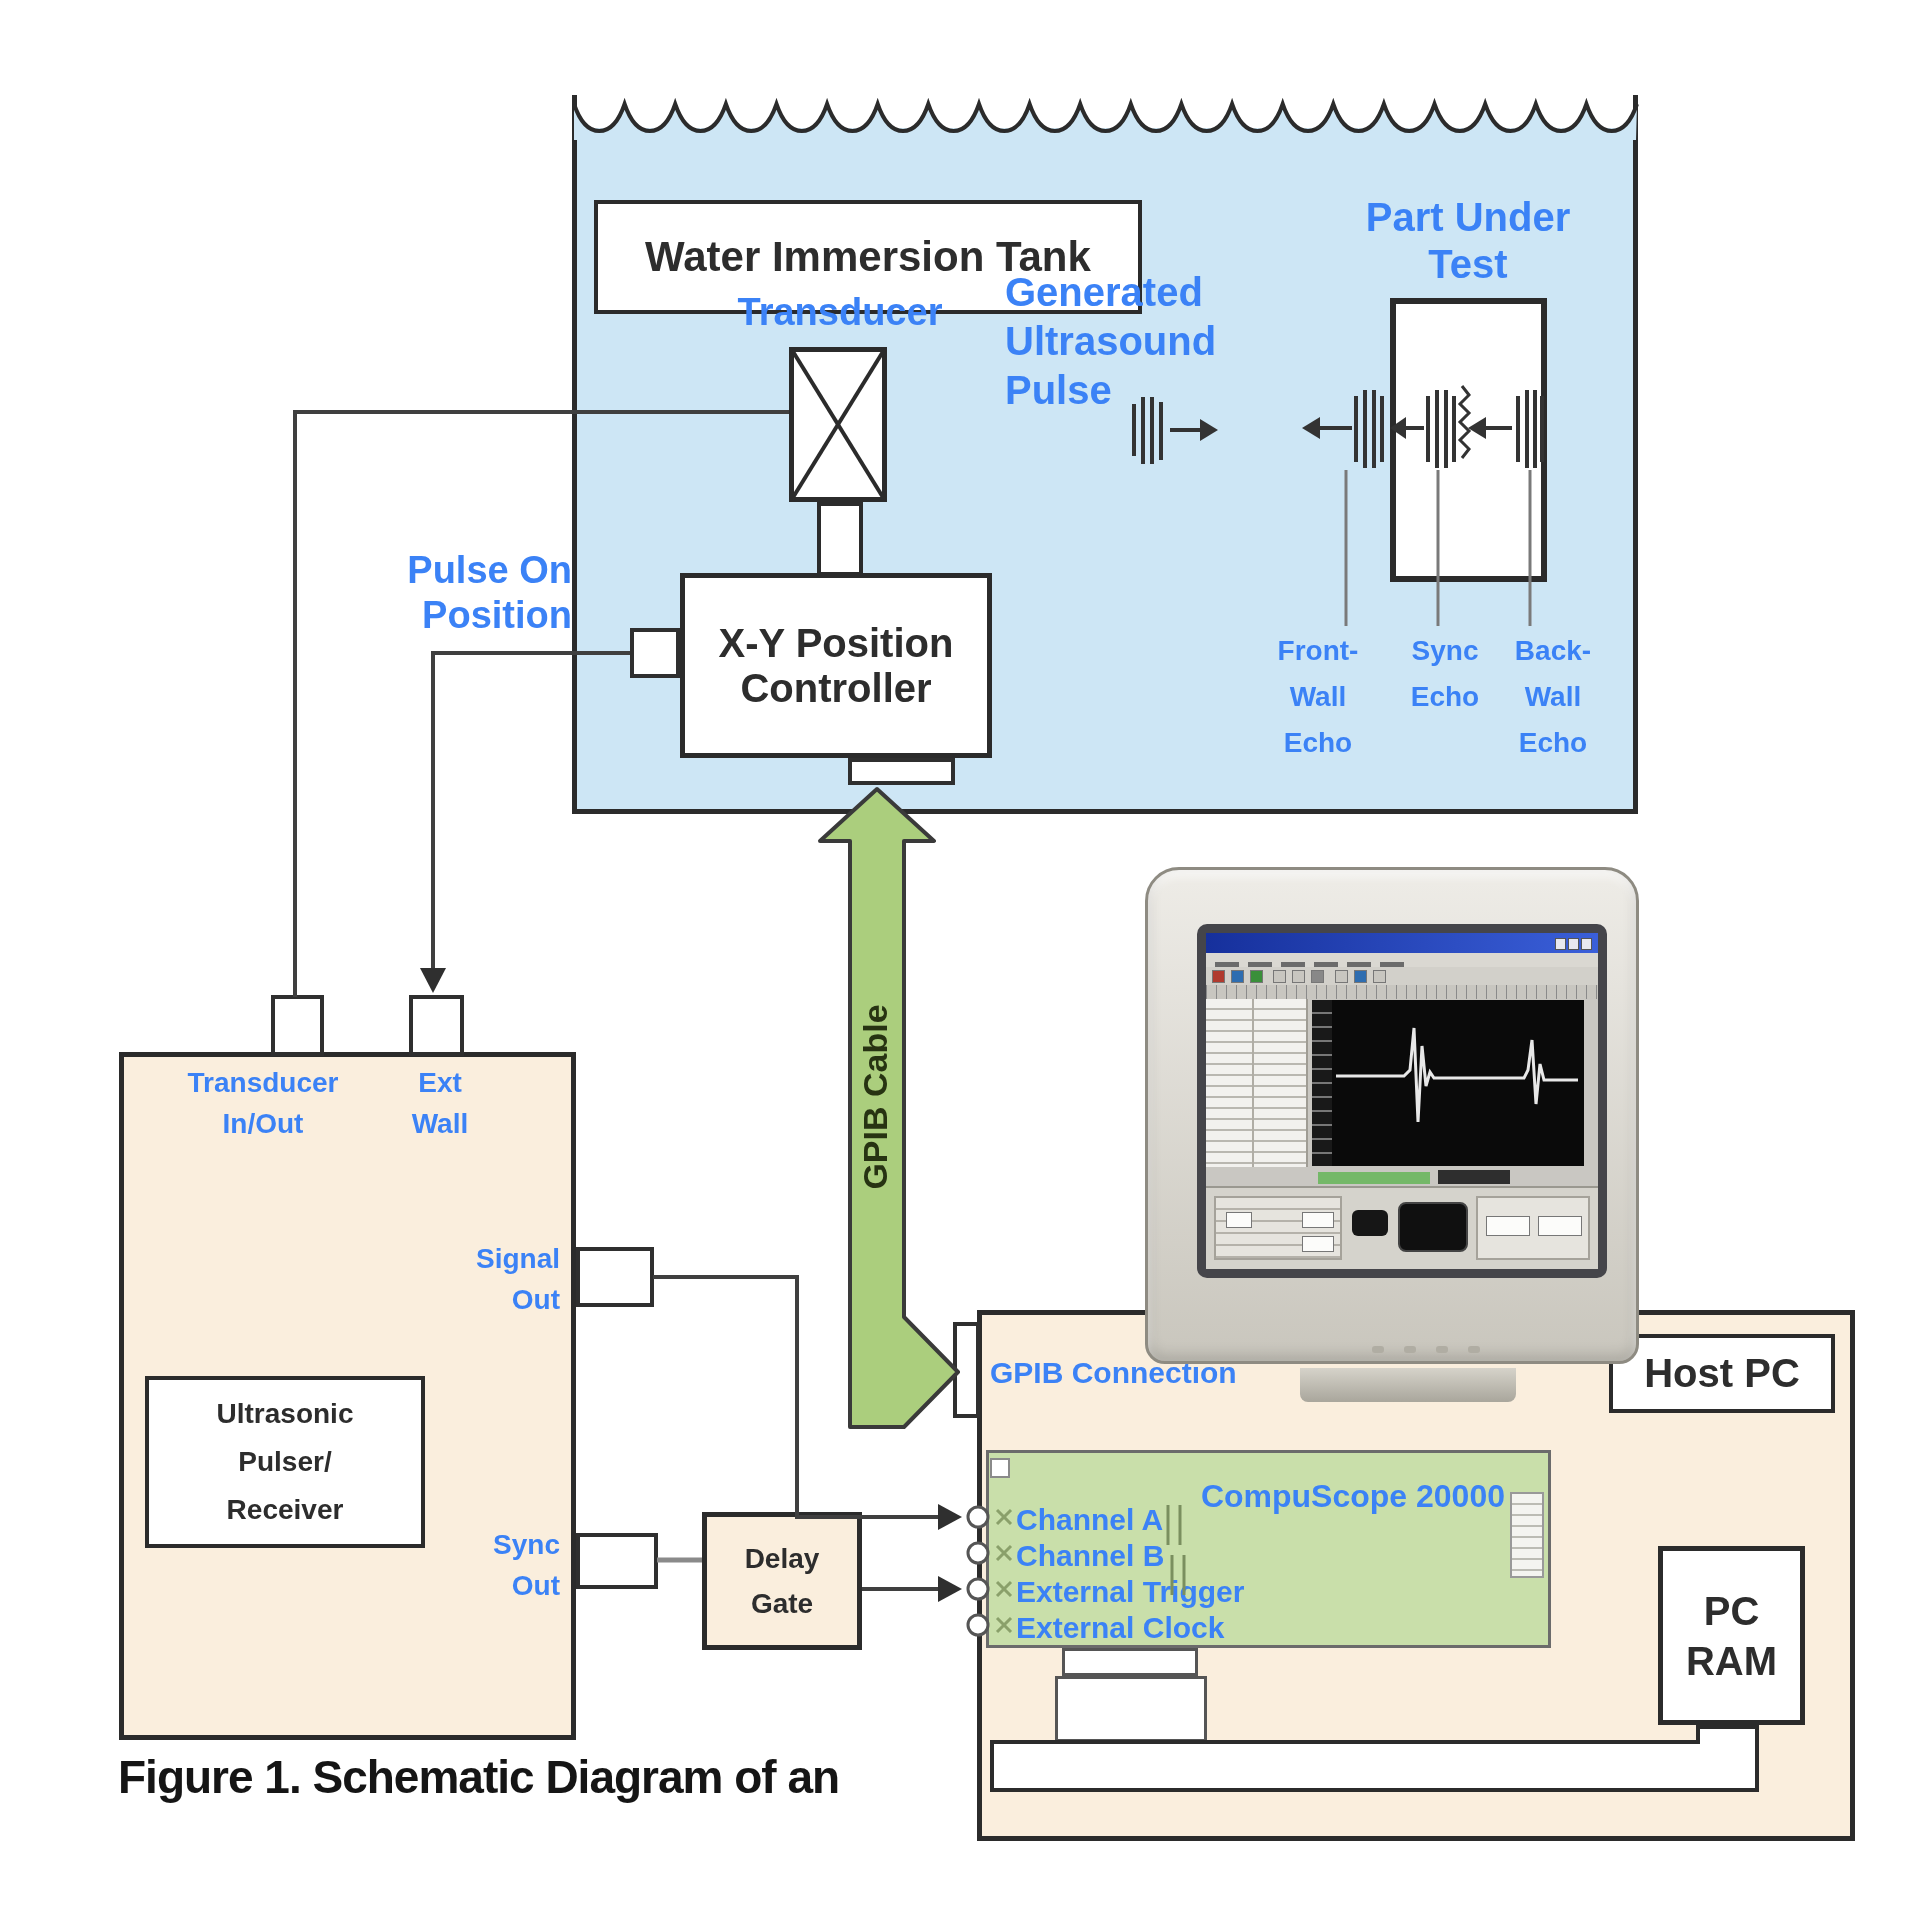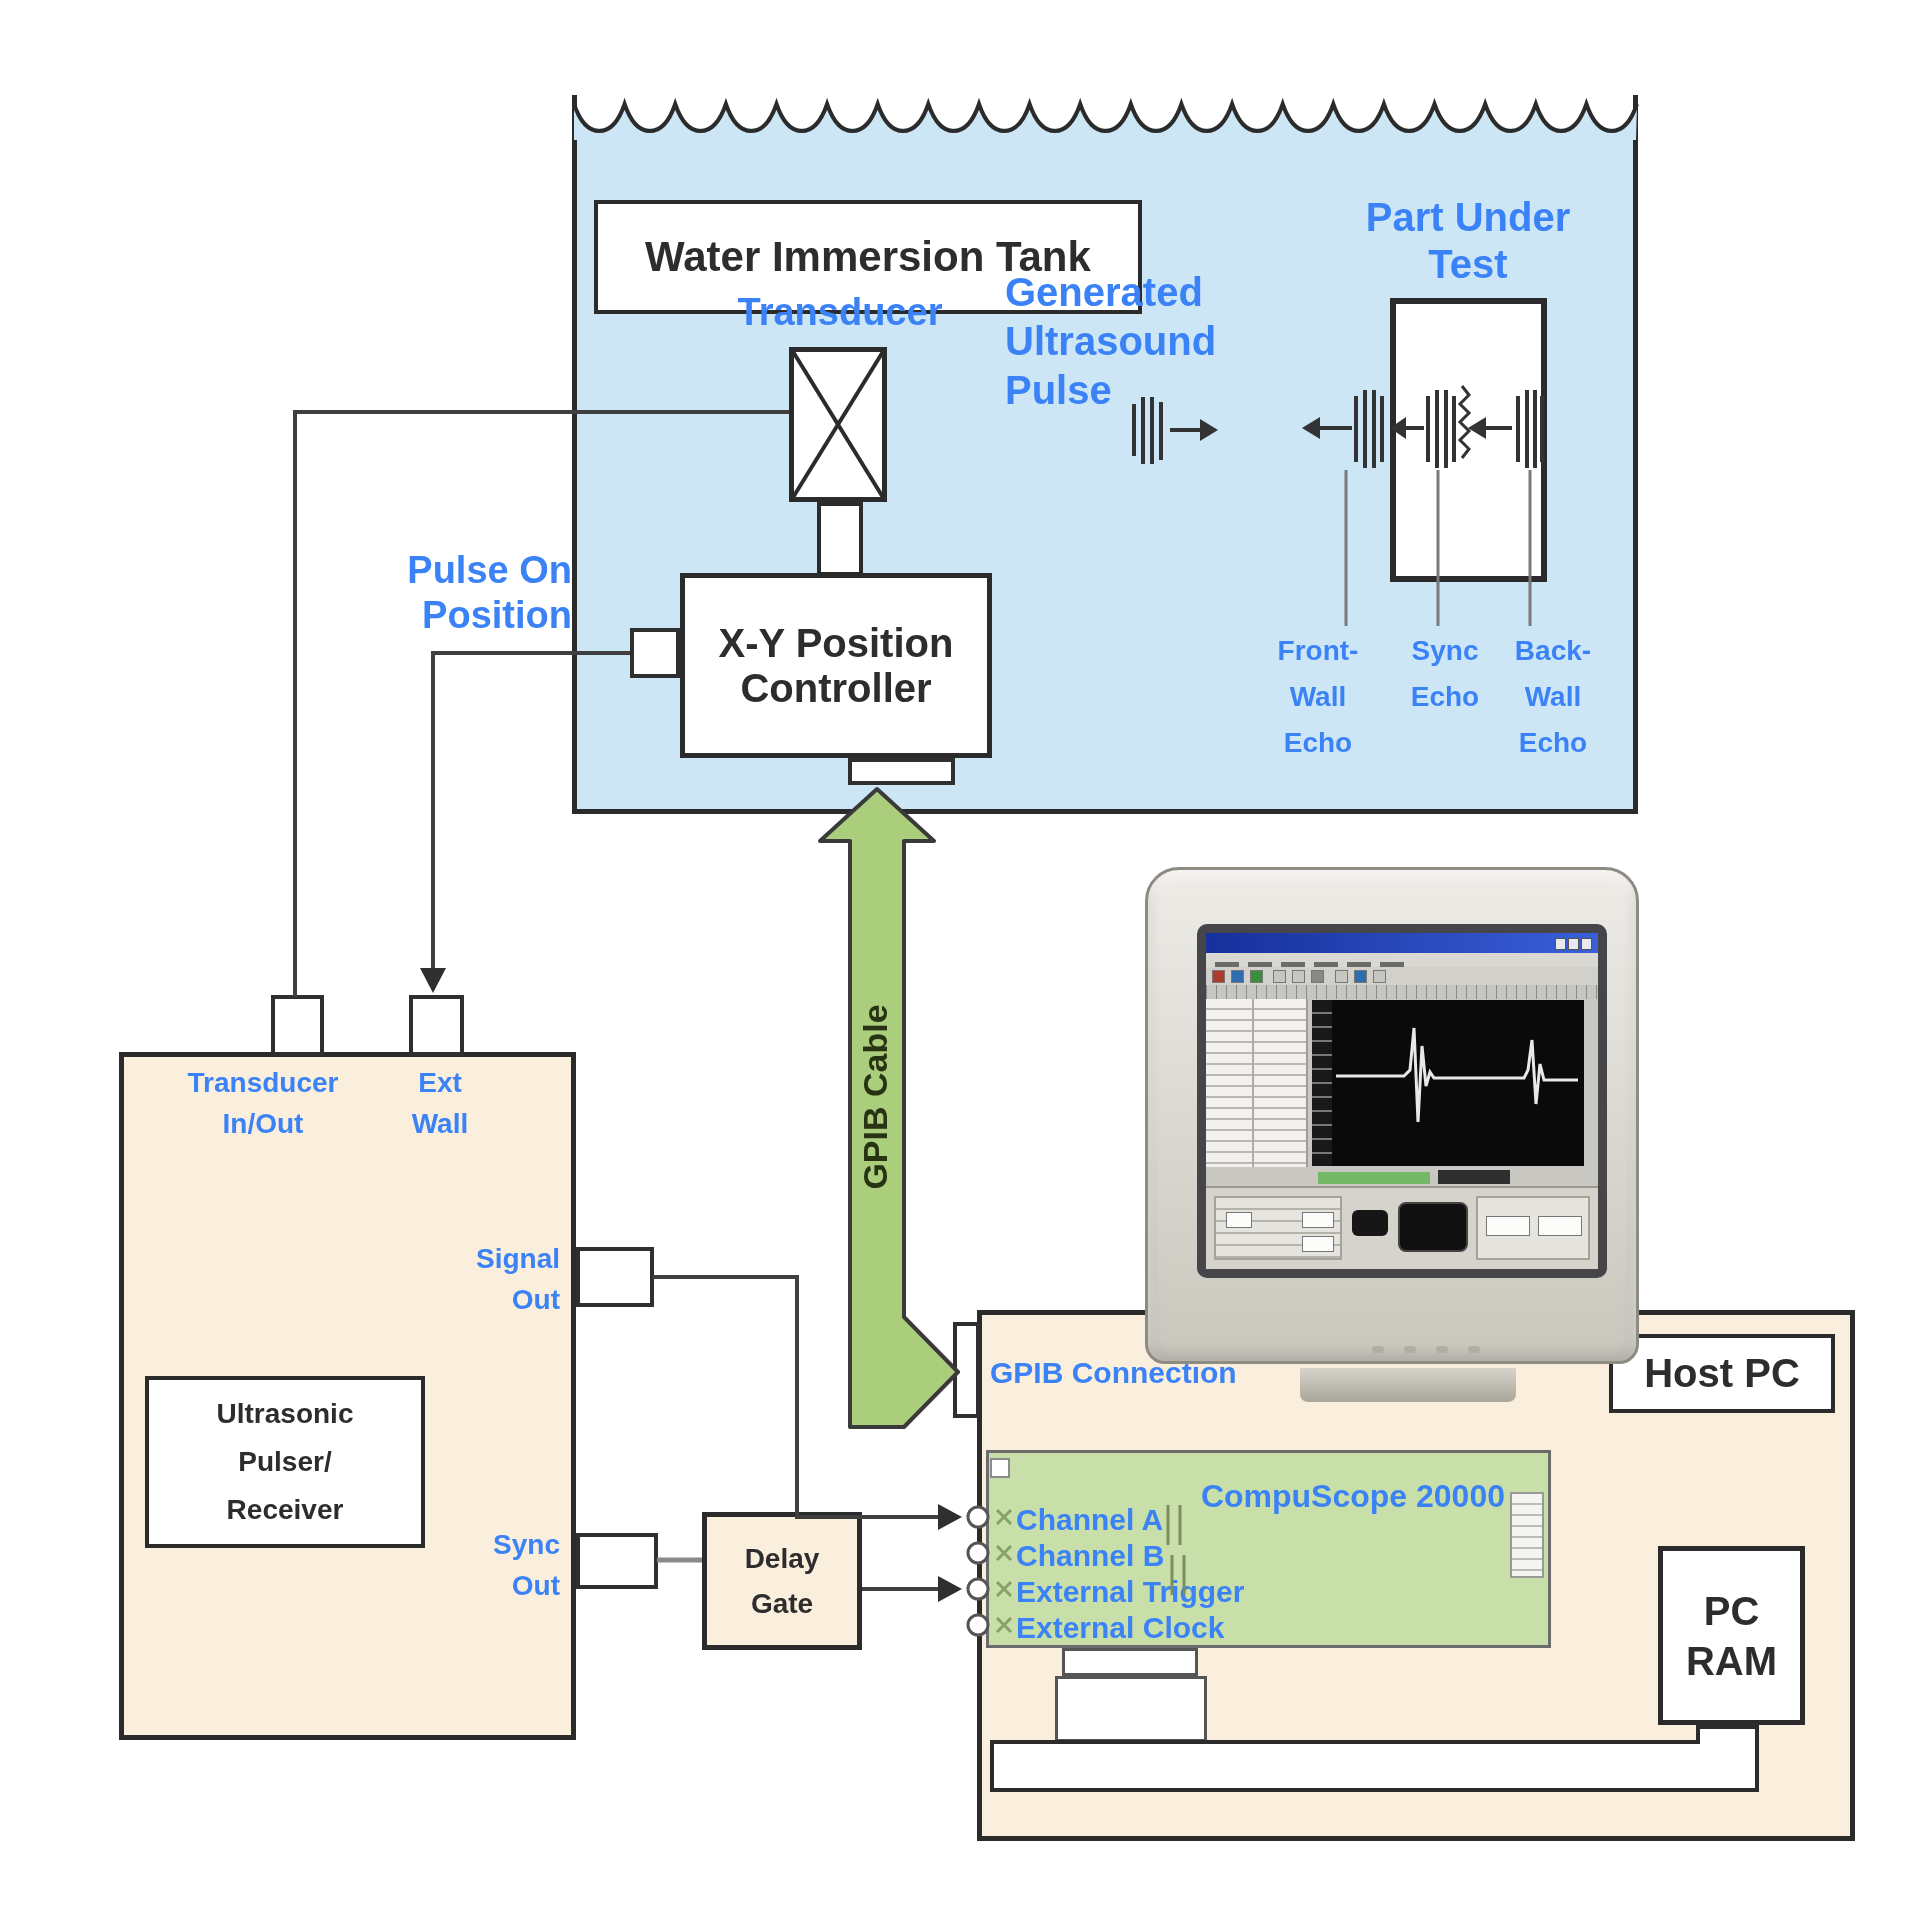--- a/index.html
+++ b/index.html
@@ -212,20 +212,21 @@
     <span class="cell" style="left:8px;top:18px;width:42px;height:18px;"></span>
     <span class="cell" style="left:60px;top:18px;width:42px;height:18px;"></span>
   </div>
 </div>
 <span class="bezel-dot" style="left:1372px;"></span>
 <span class="bezel-dot" style="left:1404px;"></span>
 <span class="bezel-dot" style="left:1436px;"></span>
 <span class="bezel-dot" style="left:1468px;"></span>
 
 <div class="abs" id="caption">
+  <div>Figure 1. Schematic Diagram of an</div>
 </div>
 
 <svg class="overlay" width="1920" height="1910" viewBox="0 0 1920 1910">
 
   <g>
     <rect x="572" y="95" width="5" height="719" fill="#2b2b2b"></rect>
     <rect x="1633" y="95" width="5" height="719" fill="#2b2b2b"></rect>
     <rect x="572" y="809" width="1066" height="5" fill="#2b2b2b"></rect>
   </g>
 

